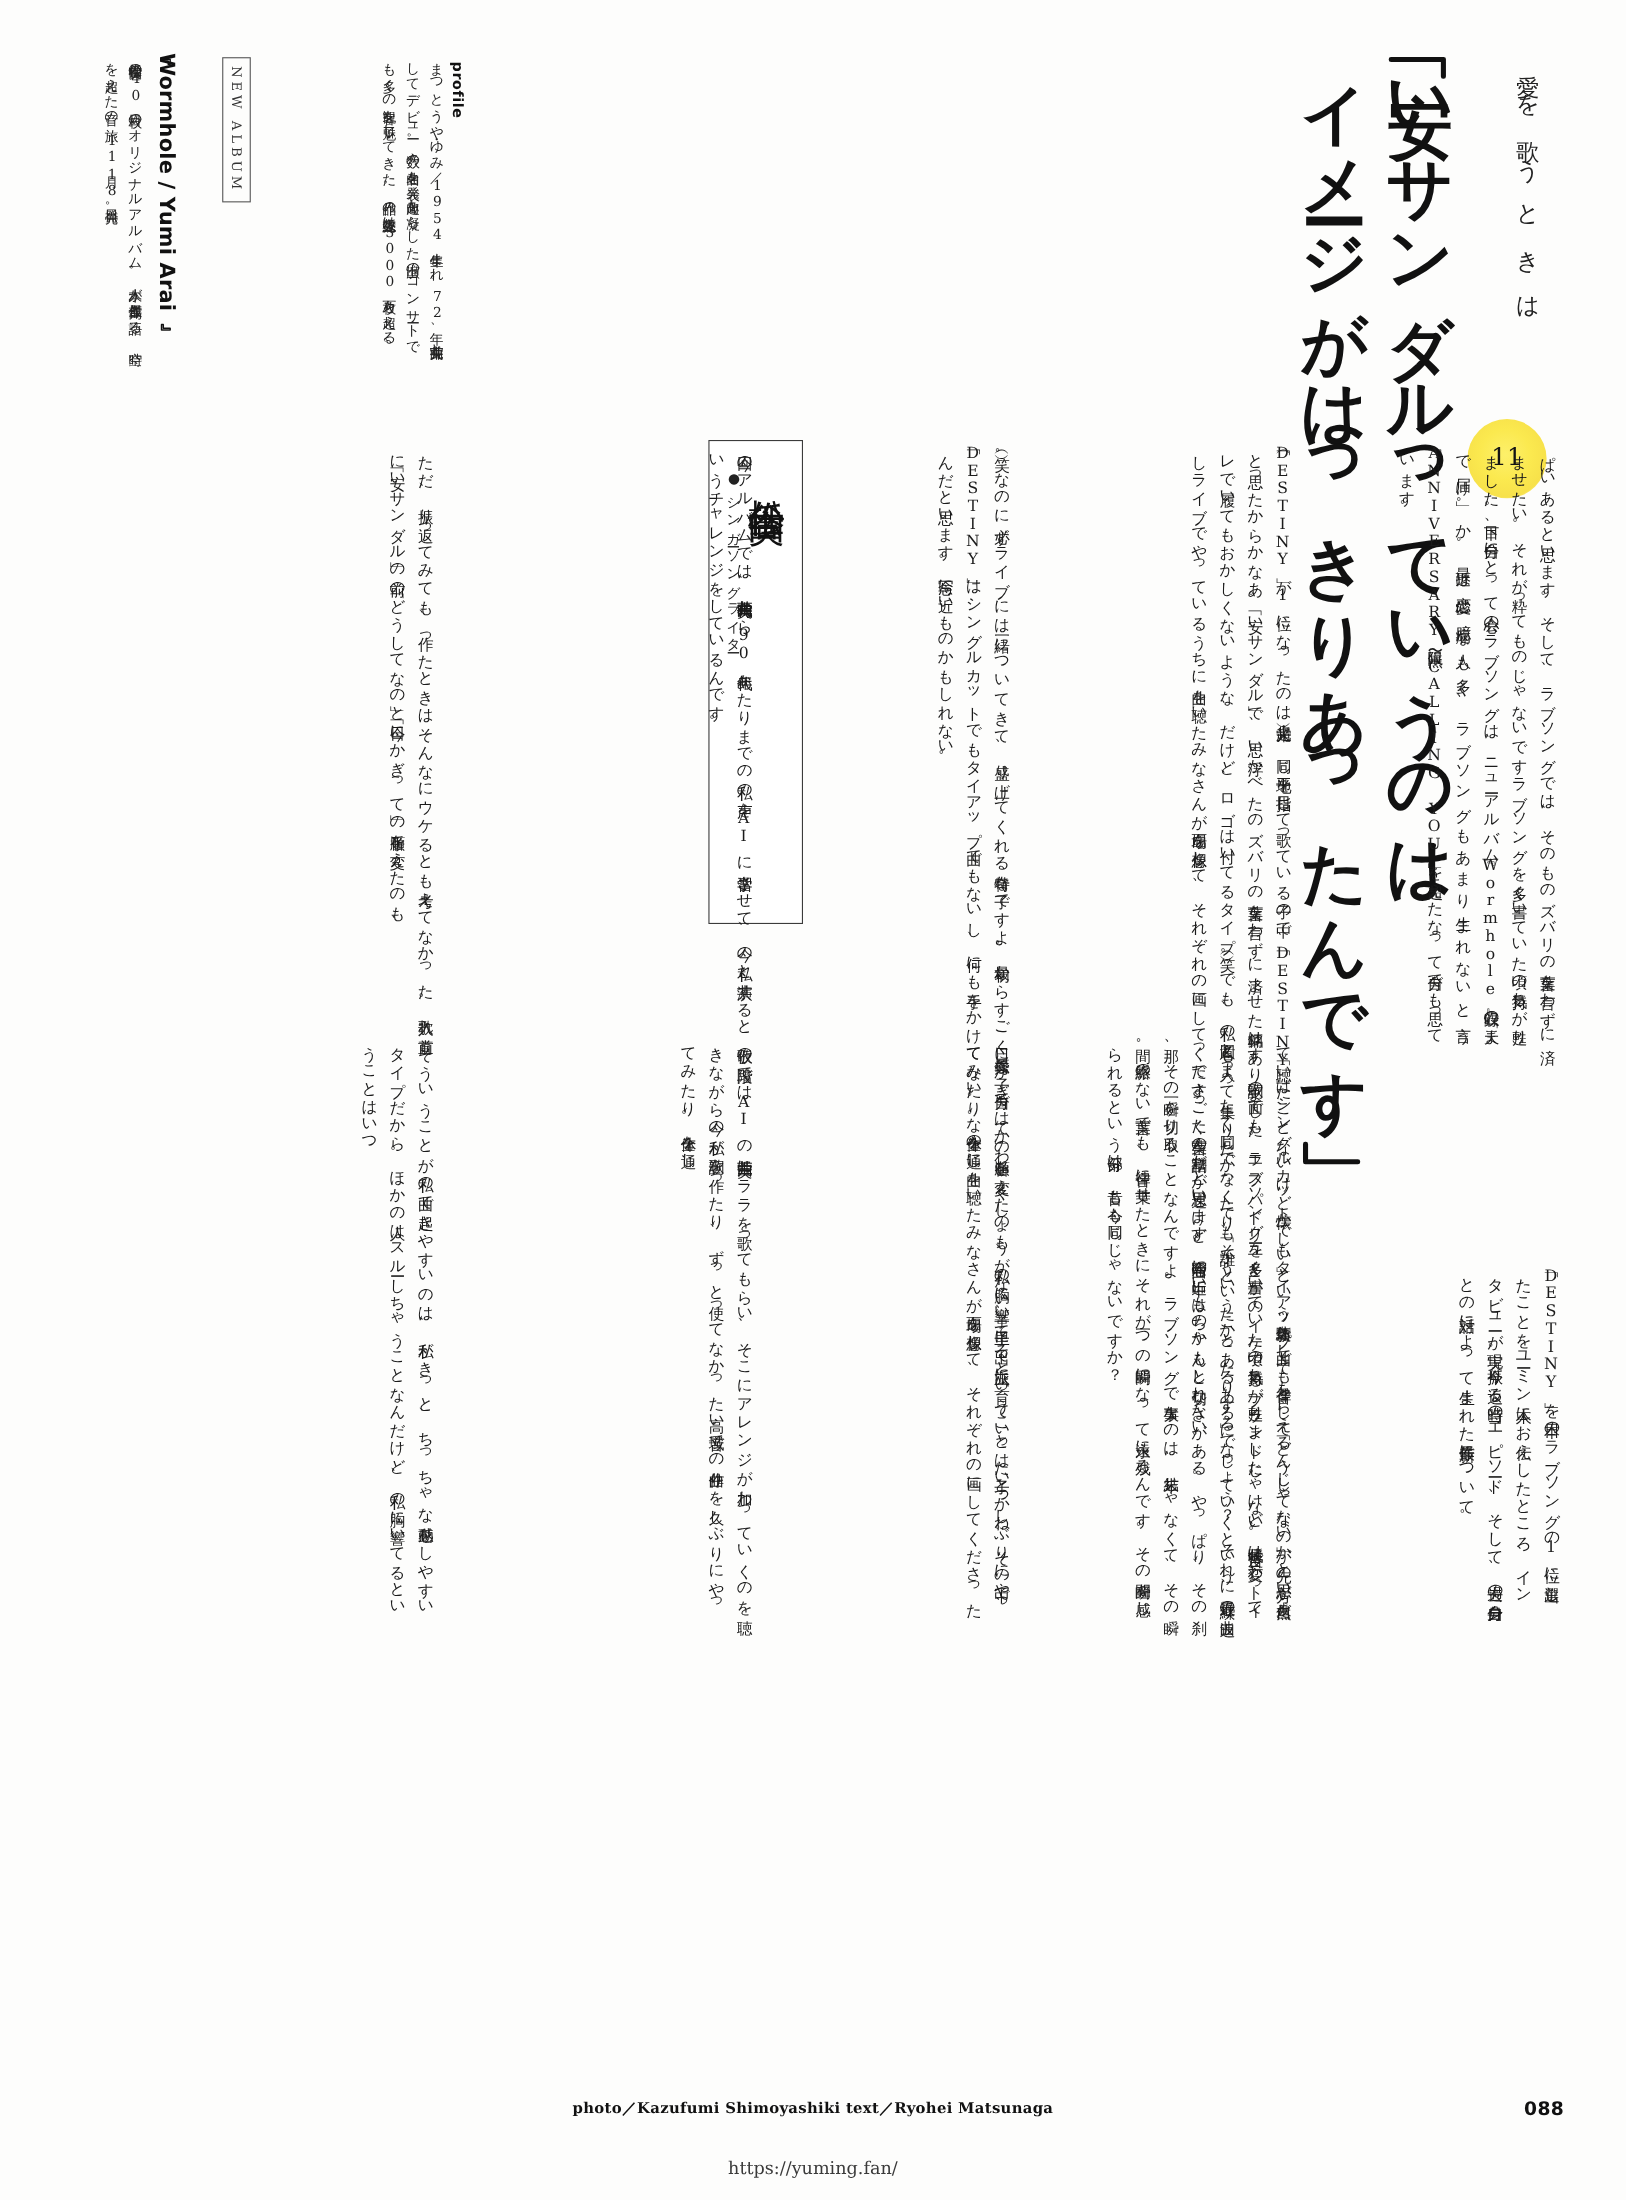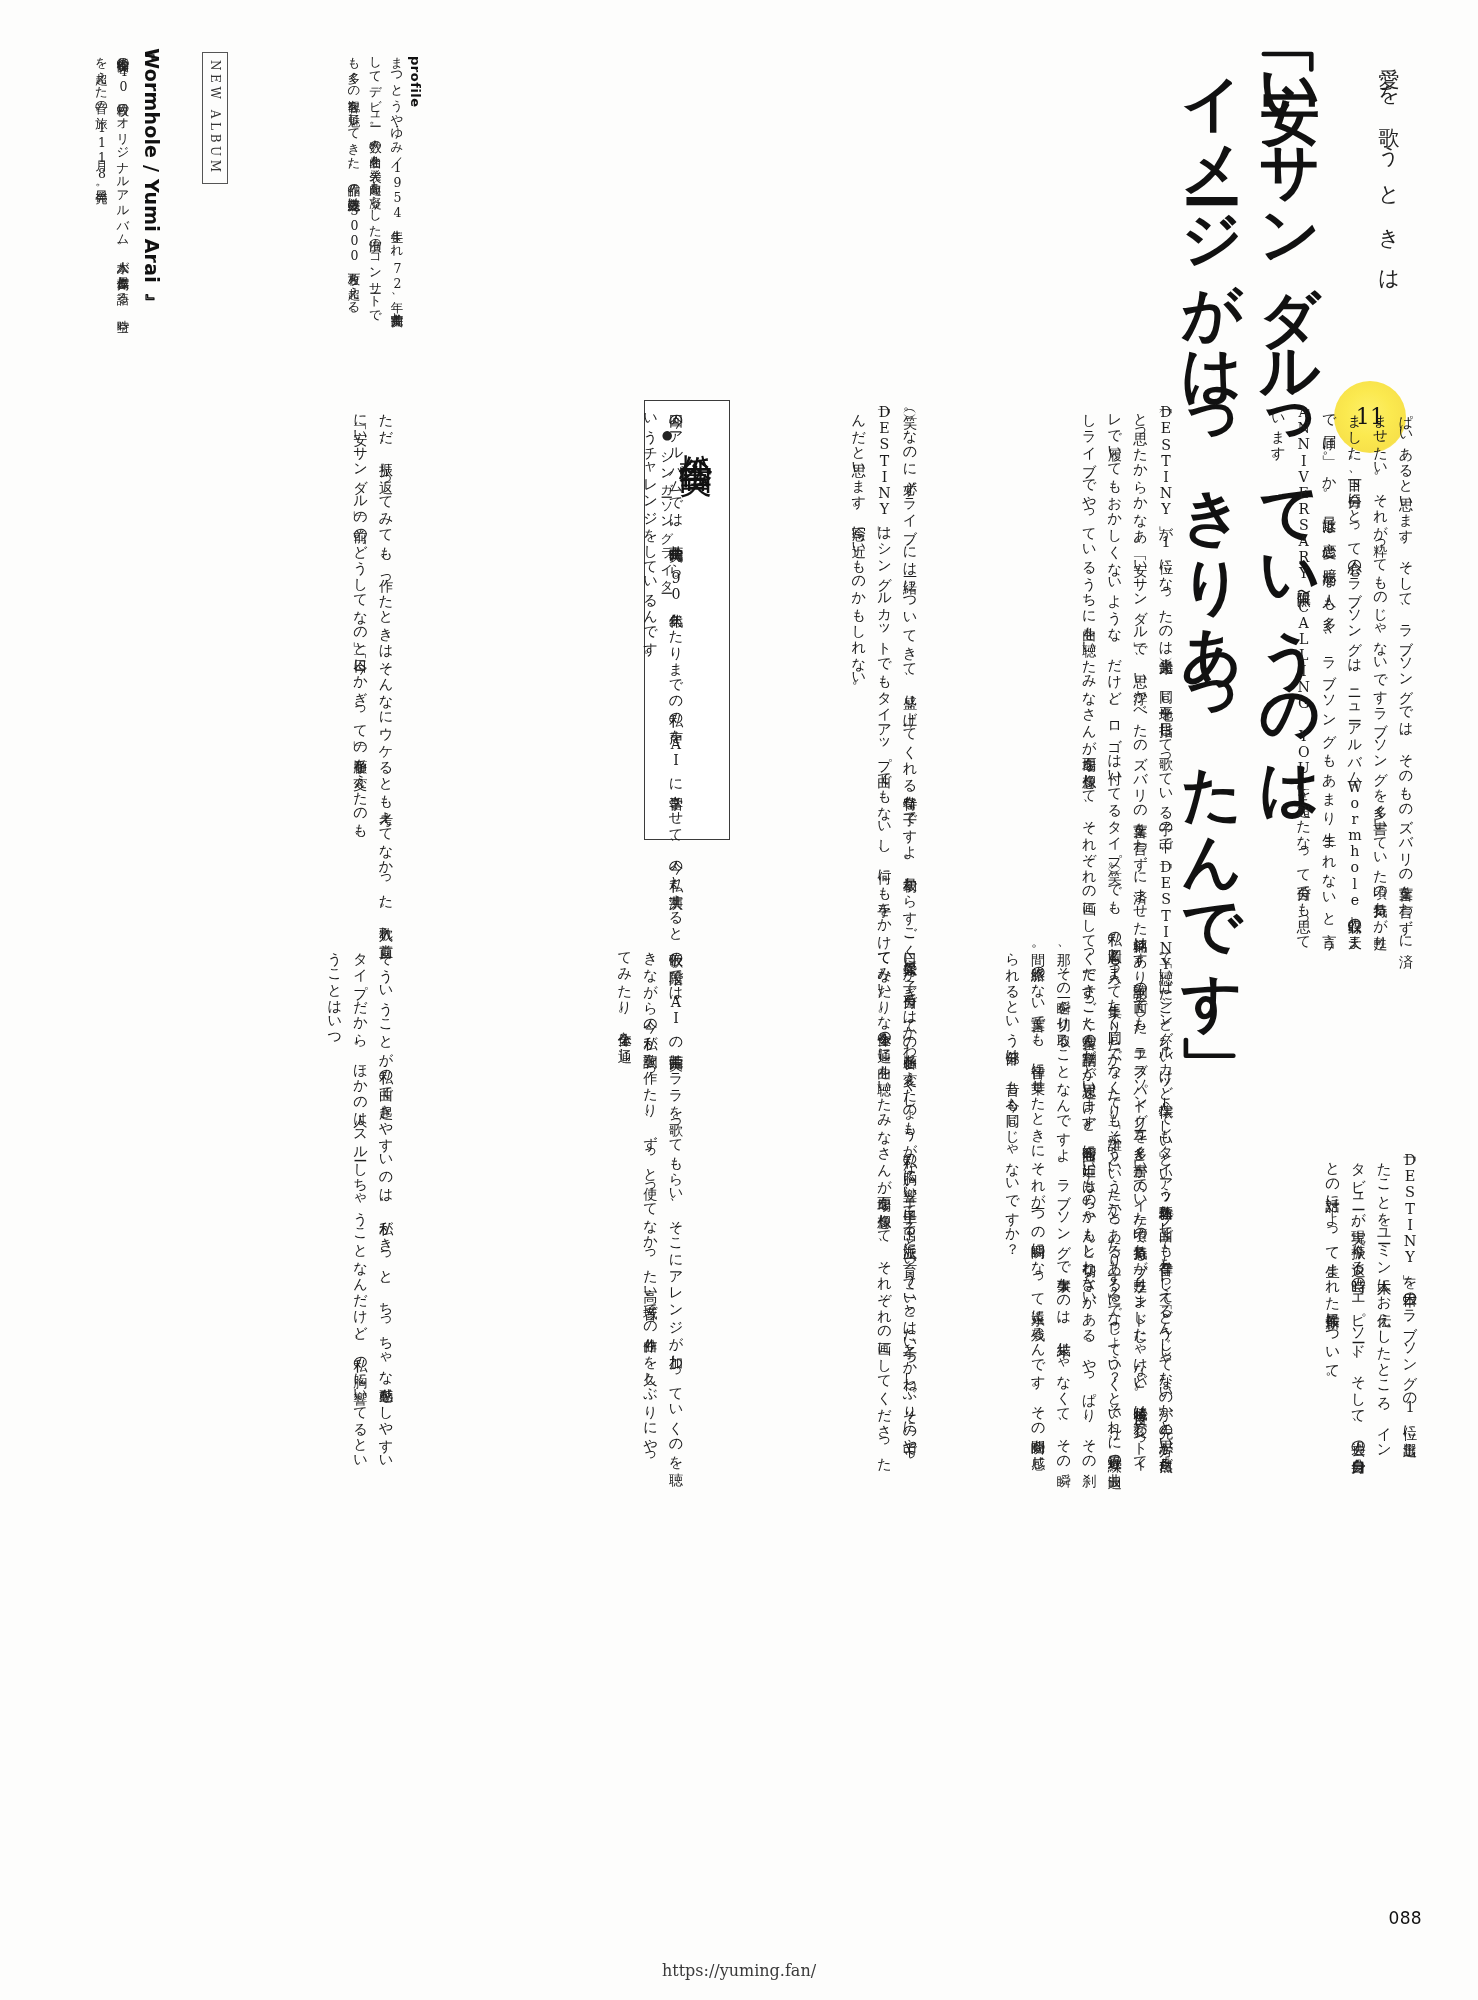--- a/index.html
+++ b/index.html
@@ -200,21 +200,21 @@
     text-align: center;
     font-family: "DejaVu Serif", "Liberation Serif", serif;
     font-size: 13.5px; font-weight: 700;
     letter-spacing: 0.02em;
     color: #111;
   }
   #folio {
     position: absolute;
     right: 56px; bottom: 72px;
     font-family: "DejaVu Sans", "Liberation Sans", sans-serif;
-    font-size: 17px; font-weight: 400; color:#111;
+    font-size: 17px; font-weight: 700; color:#111;
     letter-spacing: 0.02em;
   }
   #watermark {
     position: absolute;
     left: 0; right: 0; bottom: 20px;
     text-align: center;
     font-family: "DejaVu Serif", "Liberation Serif", serif;
     font-size: 16px; color: #3a3a3a;
   }
 </style>
@@ -254,16 +254,17 @@
   <div class="bodycol" id="body-c">ぱいあると思います。そして、ラブソングでは、そのものズバリの言葉を言わずに済ませたい。それが粋ってものじゃないですラブソングを多く書いていた頃の気持ちが甦りました。目下、自分にとって会心のラブソングは、ニューアルバム『Wormhole』収録の「天まで届け」。か。最近は恋愛に臆病な人も多く、ラブソングもあまり生まれないと言う「ANNIVERSARY〜無限にCALLING YOU」を超えたなって自分でも思っています。</div>
   <div class="bodycol" id="body-b">（「DESTINY」が1位になったのは）超光栄！ 同じ地平を目指して歌っている子の中で、「DESTINY」はシングルカットでもタイアップ曲でも音律として「どうしてなの」が先の方が自然だと思ったからかなあ。「安いサンダル」で、思い浮かべたのズバリの言葉を言わずに済ませた銘柄はありました。エスパドリーユとかのイケてるブランドじゃない。合皮で、トイレで履いてもおかしくないような、だけど、ロゴは付いてるタイプ（笑）。でも、私の意図とまったく同じでなくても「そういうことあるある」になっていくという、繰り返しライブでやっているうちに曲を聴いたみなさんが場面を想像して、それぞれの画にしてくださったんだと思います。念写に近いものかもしれない。</div>
   <div class="bodycol" id="body-a">（笑）。なのに必ずライブには一緒についてきて、盛り上げてくれる奇特な子ですよ。最初からすごく優秀な子、自分ではかわいくしょうがない子、里子に出て立派に育っていった子とかね。その中で、「DESTINY」はシングルカットでもタイアップ曲でもないし、何にも手をかけてない。なのに曲を聴いたみなさんが場面を想像して、それぞれの画にしてくださったんだと思います。念写に近いものかもしれない。</div>
   <div class="bodycol" id="body-h">て「聴いたことないけど懐かしい」という新体験をしてもらえるんじゃないかと思います。歌詞の面でも、ラブソングを多く書いていた頃の気持ちが甦りました。けど、時代は変わっても人って集まりたかったり、誰かといたかったりするでしょう？ それに最近の曲ってすごく言葉の譜割りが速いけど、曲の中にはちゃんと切なさがある。やっぱり、その刹那、その一瞬を切り取ることなんですよ。ラブソングで大事なのは、結末じゃなくて、その瞬間。脈絡のない言葉でも、音律に乗せたときにそれが一つの瞬間になって永遠に残るんです。その瞬間を感じられるという部分は、昔も今も同じじゃないですか？</div>
   <div class="bodycol" id="body-i">日にかぎって」の順番を変えたのも、私の胸に響いてるということはいつしぶりにやってみたり。全体を通し</div>
   <div class="bodycol" id="body-g">今回のアルバムでは、荒井由実時代から90年代あたりまでの私の声をAIに学習させて、今の私と共演するというチャレンジをしているんです。</div>
   <div class="bodycol" id="body-e">ただ、振り返ってみても、作ったときはそんなにウケるとも考えてなかった。歌入れ直前に「安いサンダル」の前の「どうしてなの」と「今日にかぎって」の順番を変えたのも、</div>
   <div class="bodycol" id="body-f">仮歌の段階ではAIの荒井由実にララを歌ってもらい、そこにアレンジが加わっていくのを聴きながら今の私が歌詞を作ったり、ずっと使ってなかった高い音域での曲作りを久しぶりにやってみたり。全体を通し</div>
   <div class="bodycol" id="body-d">そういうことが私の曲で起きやすいのは、私がきっと、ちっちゃな感動をしやすいタイプだから。ほかの人はスルーしちゃうことなんだけど、私の胸に響いてるということはいつ</div>
 
+  <div id="credits">photo／Kazufumi Shimoyashiki   text／Ryohei Matsunaga</div>
   <div id="folio">088</div>
   <div id="watermark">https://yuming.fan/</div>
 
 </div>
 
 </body></html>

